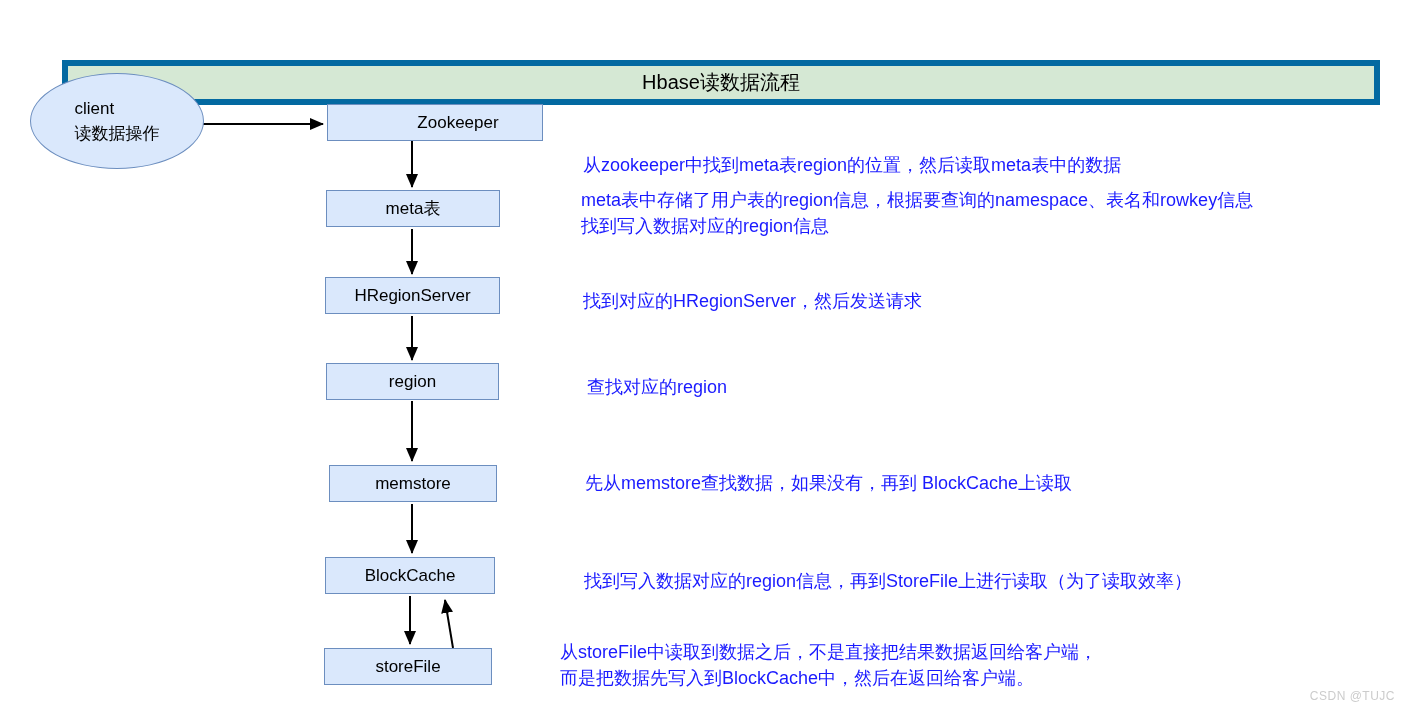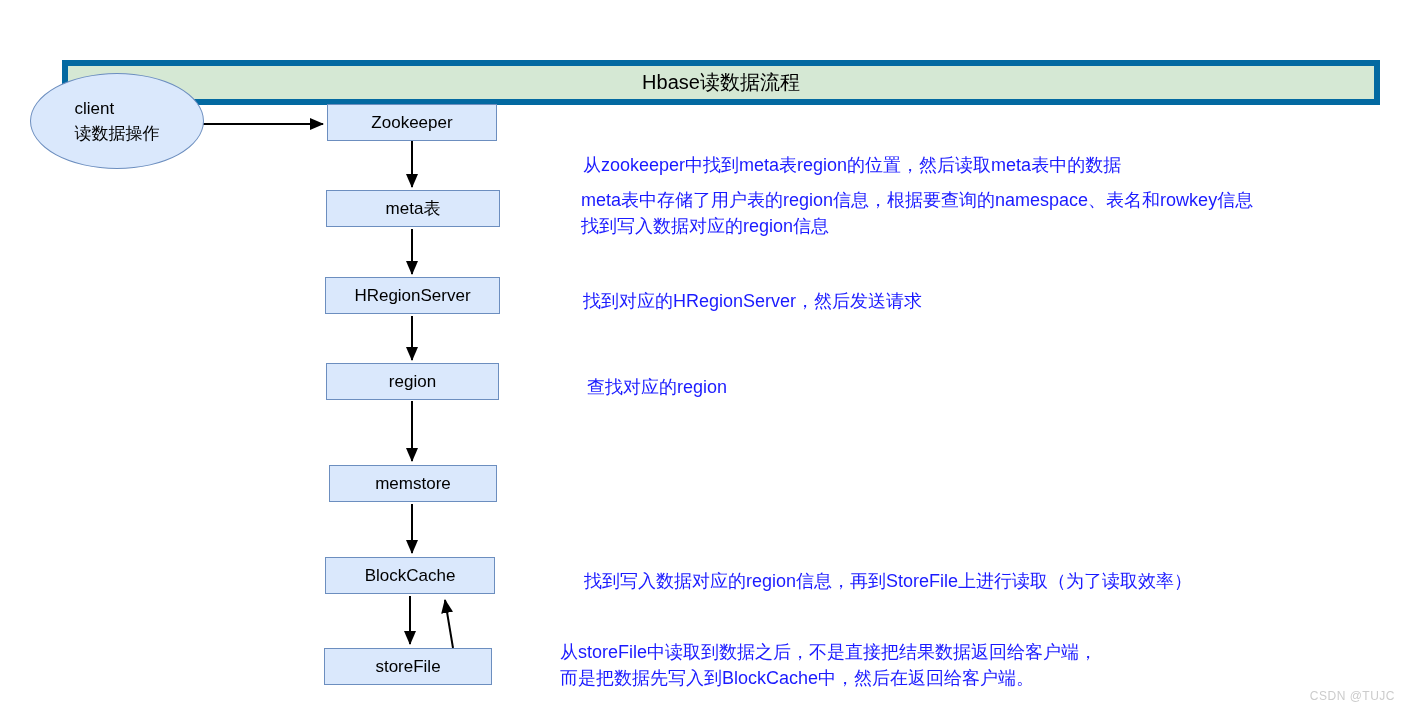--- a/index.html
+++ b/index.html
@@ -78,32 +78,33 @@
     <line x1="412" y1="316" x2="412" y2="360" stroke="#000000" stroke-width="2" marker-end="url(#ah)"></line>
     <line x1="412" y1="401" x2="412" y2="461" stroke="#000000" stroke-width="2" marker-end="url(#ah)"></line>
     <line x1="412" y1="504" x2="412" y2="553" stroke="#000000" stroke-width="2" marker-end="url(#ah)"></line>
     <line x1="410" y1="596" x2="410" y2="644" stroke="#000000" stroke-width="2" marker-end="url(#ah)"></line>
     <line x1="453" y1="648" x2="445" y2="600" stroke="#000000" stroke-width="2" marker-end="url(#ah)"></line>
   </svg>
 
   <div class="ellipse">client
 读数据操作</div>
 
-  <div class="node" style="left:327px; top:104px; width:168px;">Zookeeper</div>
+  <div class="node" style="left:327px; top:104px; width:168px;padding-left:46px;">Zookeeper</div>
   <div class="node" style="left:326px; top:190px; width:172px;">meta表</div>
   <div class="node" style="left:325px; top:277px; width:173px;">HRegionServer</div>
   <div class="node" style="left:326px; top:363px; width:171px;">region</div>
   <div class="node" style="left:329px; top:465px; width:166px;text-align:center;">memstore</div>
   <div class="node" style="left:325px; top:557px; width:168px;">BlockCache</div>
   <div class="node" style="left:324px; top:648px; width:166px;">storeFile</div>
 
   <div class="note" style="left:583px; top:113px;margin-top:39px;">从zookeeper中找到meta表region的位置，然后读取meta表中的数据</div>
   <div class="note" style="left:581px; top:187px;">meta表中存储了用户表的region信息，根据要查询的namespace、表名和rowkey信息
 找到写入数据对应的region信息</div>
   <div class="note" style="left:583px; top:288px;">找到对应的HRegionServer，然后发送请求</div>
   <div class="note" style="left:587px; top:374px;">查找对应的region</div>
+  <div class="note" style="left:585px; top:470px;">先从memstore查找数据，如果没有，再到 BlockCache上读取</div>
   <div class="note" style="left:584px; top:568px;">找到写入数据对应的region信息，再到StoreFile上进行读取（为了读取效率）</div>
   <div class="note" style="left:560px; top:639px;">从storeFile中读取到数据之后，不是直接把结果数据返回给客户端，
 而是把数据先写入到BlockCache中，然后在返回给客户端。</div>
 
   <div class="watermark">CSDN @TUJC</div>
 
 </div>
 
 </body></html>

